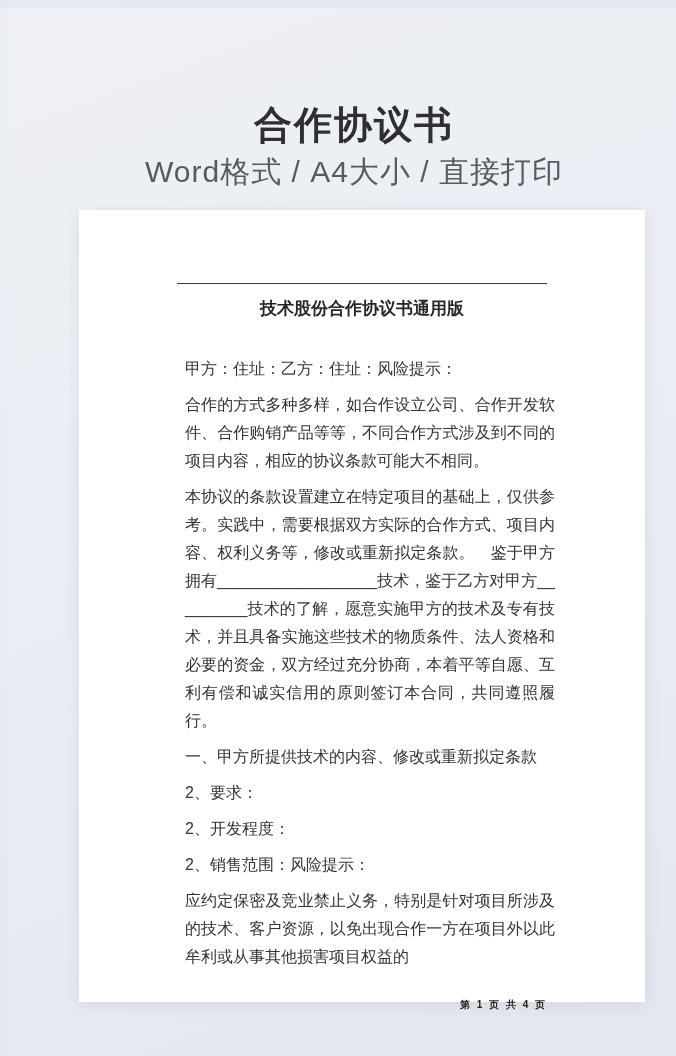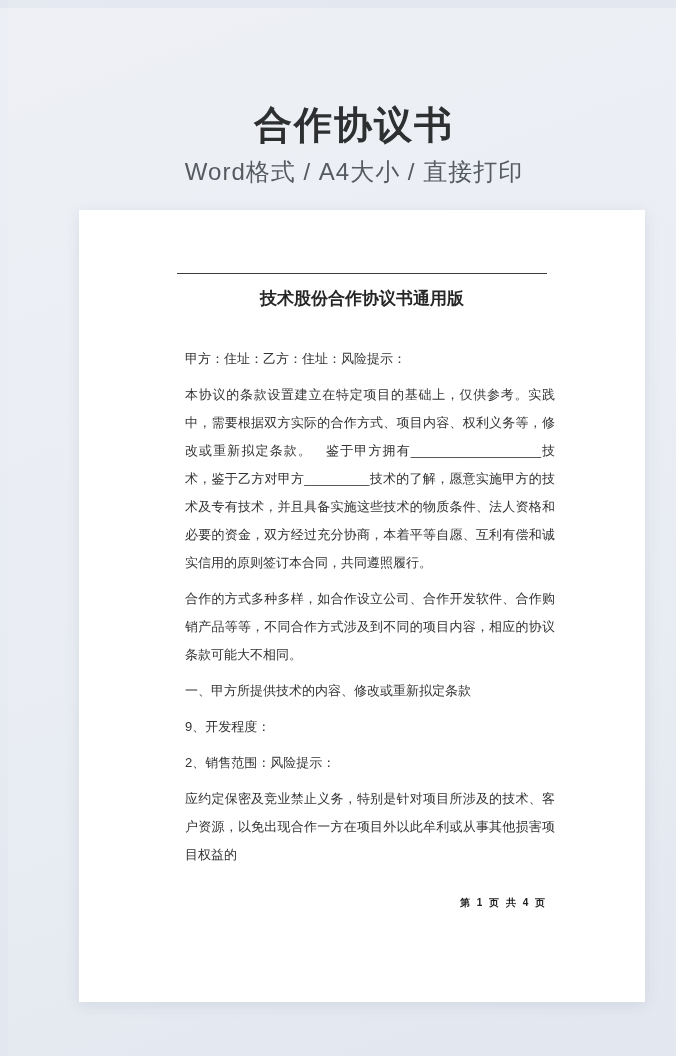--- a/index.html
+++ b/index.html
@@ -17,53 +17,53 @@
   }
   .hero-title {
     font-size: 38px;
     line-height: 46px;
     font-weight: bold;
     color: #2d2f31;
     letter-spacing: 2px;
   }
   .hero-subtitle {
     margin-top: 8px;
-    font-size: 24px;
+    font-size: 30px;
     line-height: 32px;
     font-weight: normal;
     color: #565b60;
     letter-spacing: 1px;
   }
   .page {
     position: absolute;
     top: 186px; left: 55px;
     width: 566px; height: 792px;
     background: #ffffff;
     box-shadow: 0 3px 14px rgba(60, 70, 90, 0.10);
-    padding: 2px 90px;
+    padding: 12px 90px;
   }
   .doc-rule {
     margin-top: 61px;
     border: none;
     border-top: 1.4px solid #3d3d3d;
   }
   .doc-title {
     margin-top: 13px;
     text-align: center;
     font-size: 17px;
     line-height: 24px;
     font-weight: bold;
     color: #262626;
   }
   .doc-body {
     margin-top: 34px;
     width: 386px;
   }
   .doc-paragraph {
-    font-size: 13px;
+    font-size: 16px;
     line-height: 28px;
     color: #333333;
     text-align: justify;
     word-break: break-all;
   }
   .doc-footer {
     margin-top: 27px;
     text-align: right;
     font-size: 10px;
     line-height: 14px;
@@ -78,21 +78,22 @@
 <header class="hero">
   <div class="hero-title">合作协议书</div>
   <div class="hero-subtitle">Word格式 / A4大小 / 直接打印</div>
 </header>
 
 <section class="page">
   <hr class="doc-rule">
   <div class="doc-title">技术股份合作协议书通用版</div>
   <div class="doc-body">
       <div class="doc-paragraph">甲方：住址：乙方：住址：风险提示：</div>
+      <div class="doc-paragraph">合作的方式多种多样，如合作设立公司、合作开发软件、合作购销产品等等，不同合作方式涉及到不同的项目内容，相应的协议条款可能大不相同。</div>
       <div class="doc-paragraph">本协议的条款设置建立在特定项目的基础上，仅供参考。实践中，需要根据双方实际的合作方式、项目内容、权利义务等，修改或重新拟定条款。　鉴于甲方拥有__________________技术，鉴于乙方对甲方_________技术的了解，愿意实施甲方的技术及专有技术，并且具备实施这些技术的物质条件、法人资格和必要的资金，双方经过充分协商，本着平等自愿、互利有偿和诚实信用的原则签订本合同，共同遵照履行。</div>
-      <div class="doc-paragraph">合作的方式多种多样，如合作设立公司、合作开发软件、合作购销产品等等，不同合作方式涉及到不同的项目内容，相应的协议条款可能大不相同。</div>
       <div class="doc-paragraph">一、甲方所提供技术的内容、修改或重新拟定条款</div>
-      <div class="doc-paragraph">9、开发程度：</div>
+      <div class="doc-paragraph">2、要求：</div>
+      <div class="doc-paragraph">2、开发程度：</div>
       <div class="doc-paragraph">2、销售范围：风险提示：</div>
       <div class="doc-paragraph">应约定保密及竞业禁止义务，特别是针对项目所涉及的技术、客户资源，以免出现合作一方在项目外以此牟利或从事其他损害项目权益的</div>
     </div>
   <div class="doc-footer">第 1 页 共 4 页</div>
 </section>
 
 </body></html>

